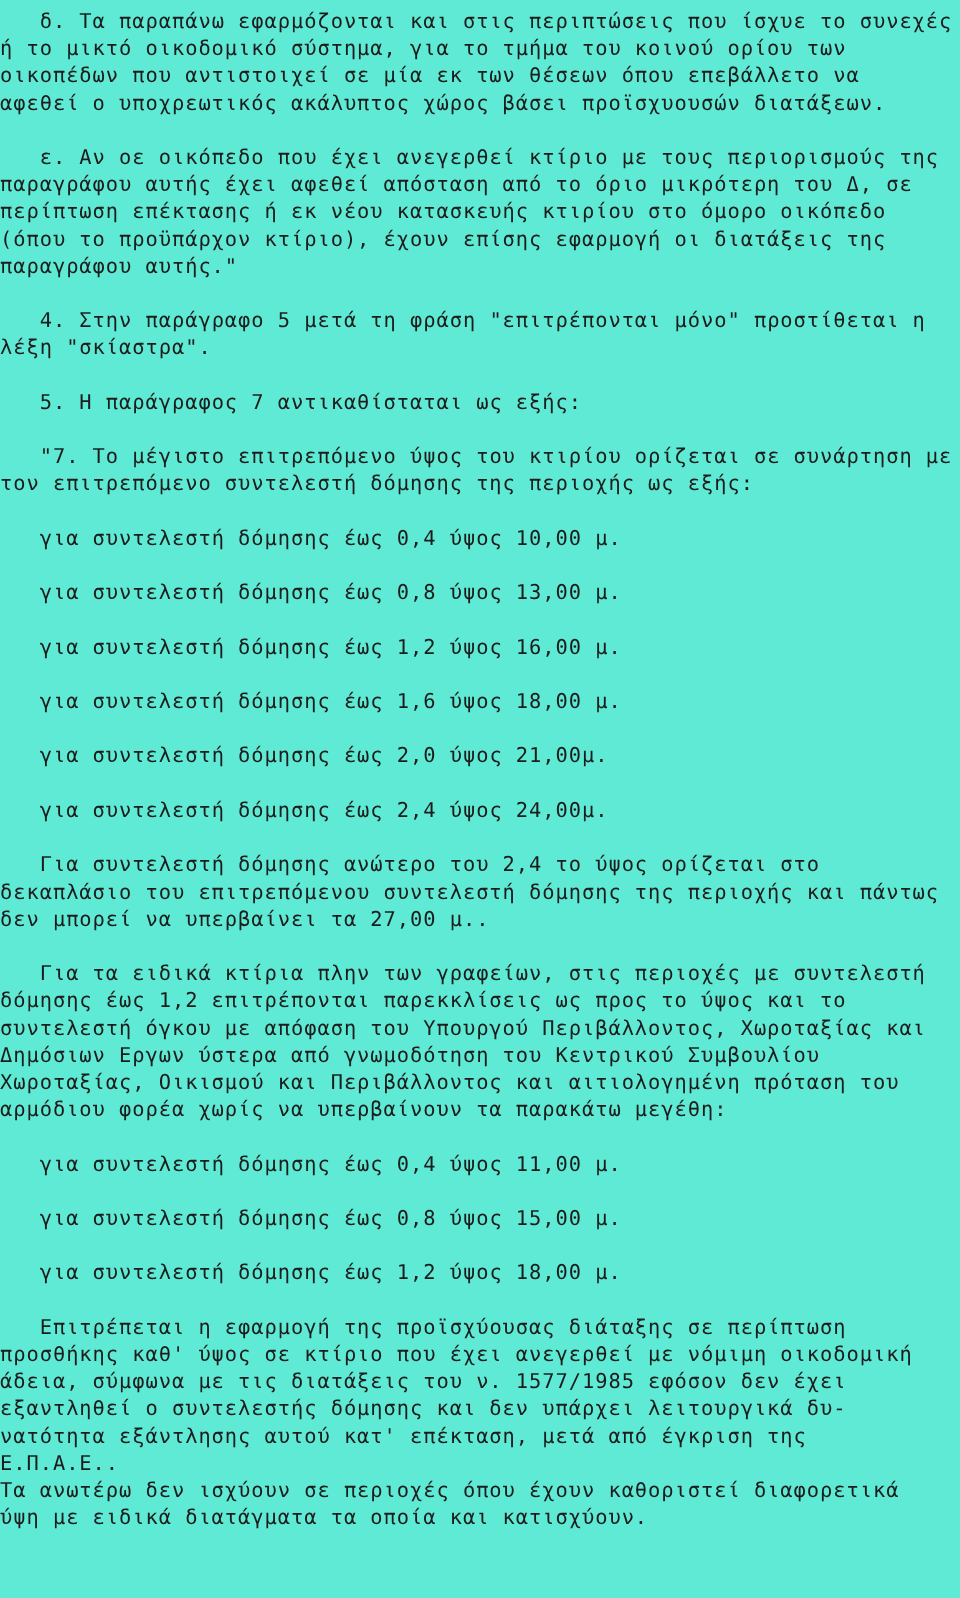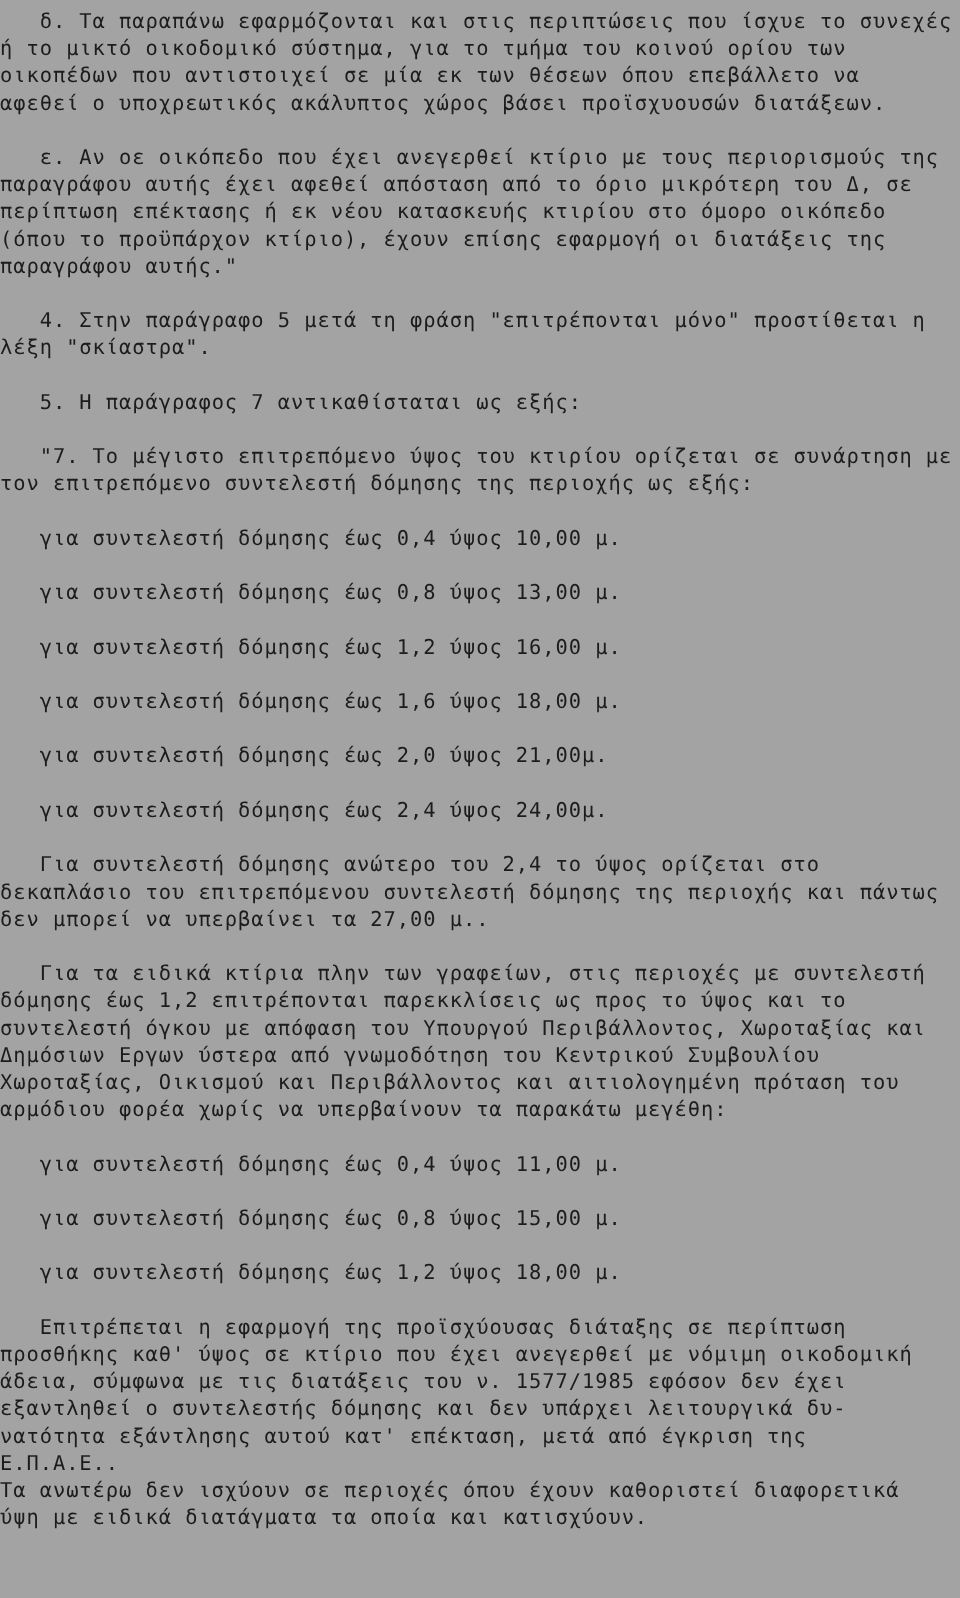--- a/index.html
+++ b/index.html
@@ -10,21 +10,21 @@
   }
   body {
     width: 960px;
     height: 1598px;
     overflow: hidden;
     font-family: "DejaVu Sans Mono", "Liberation Mono", monospace;
   }
   #document-page {
     width: 960px;
     height: 1598px;
-    background: #a3a3a3;
+    background: #5eead4;
     position: relative;
     box-sizing: border-box;
     padding: 8px 0 0 0;
   }
   .doc-body {
     margin: 0;
     padding: 0;
     font-family: "DejaVu Sans Mono", "Liberation Mono", monospace;
     font-size: 20.4px;
     line-height: 27.2px;

